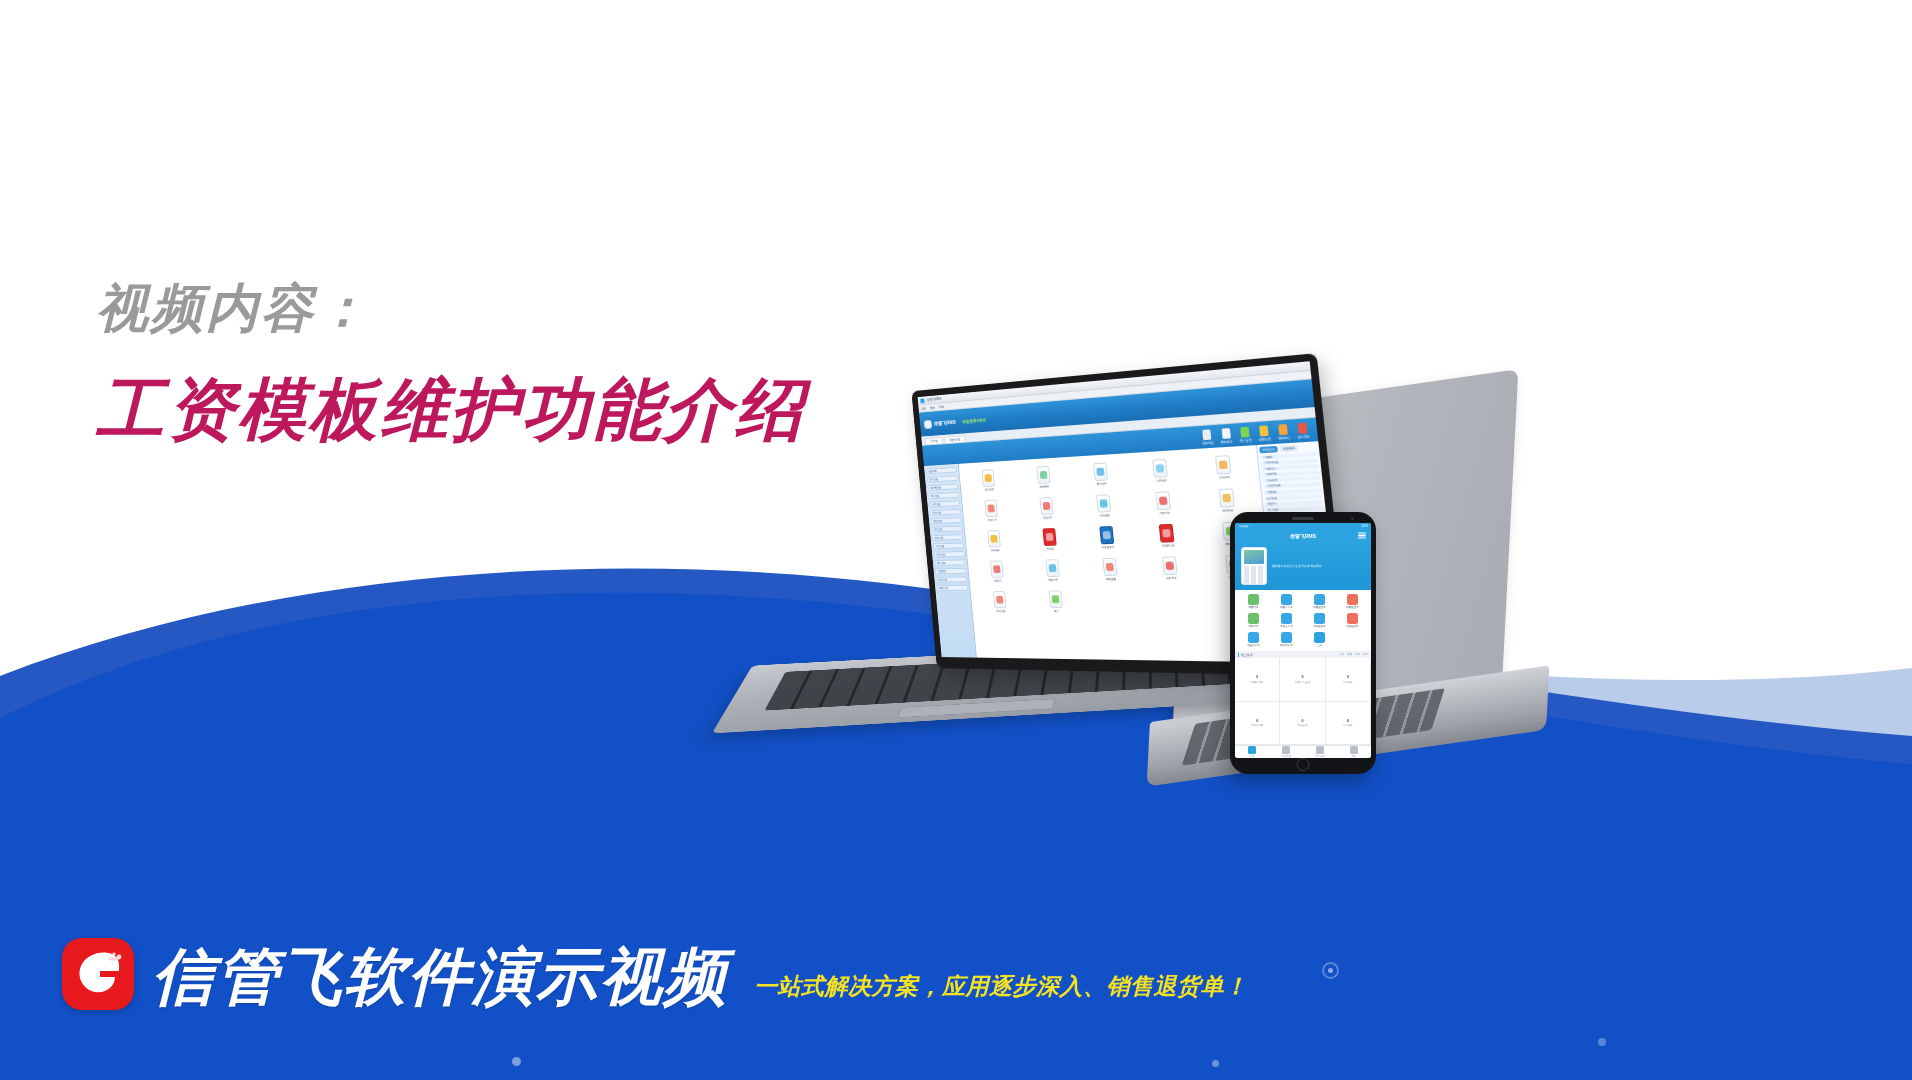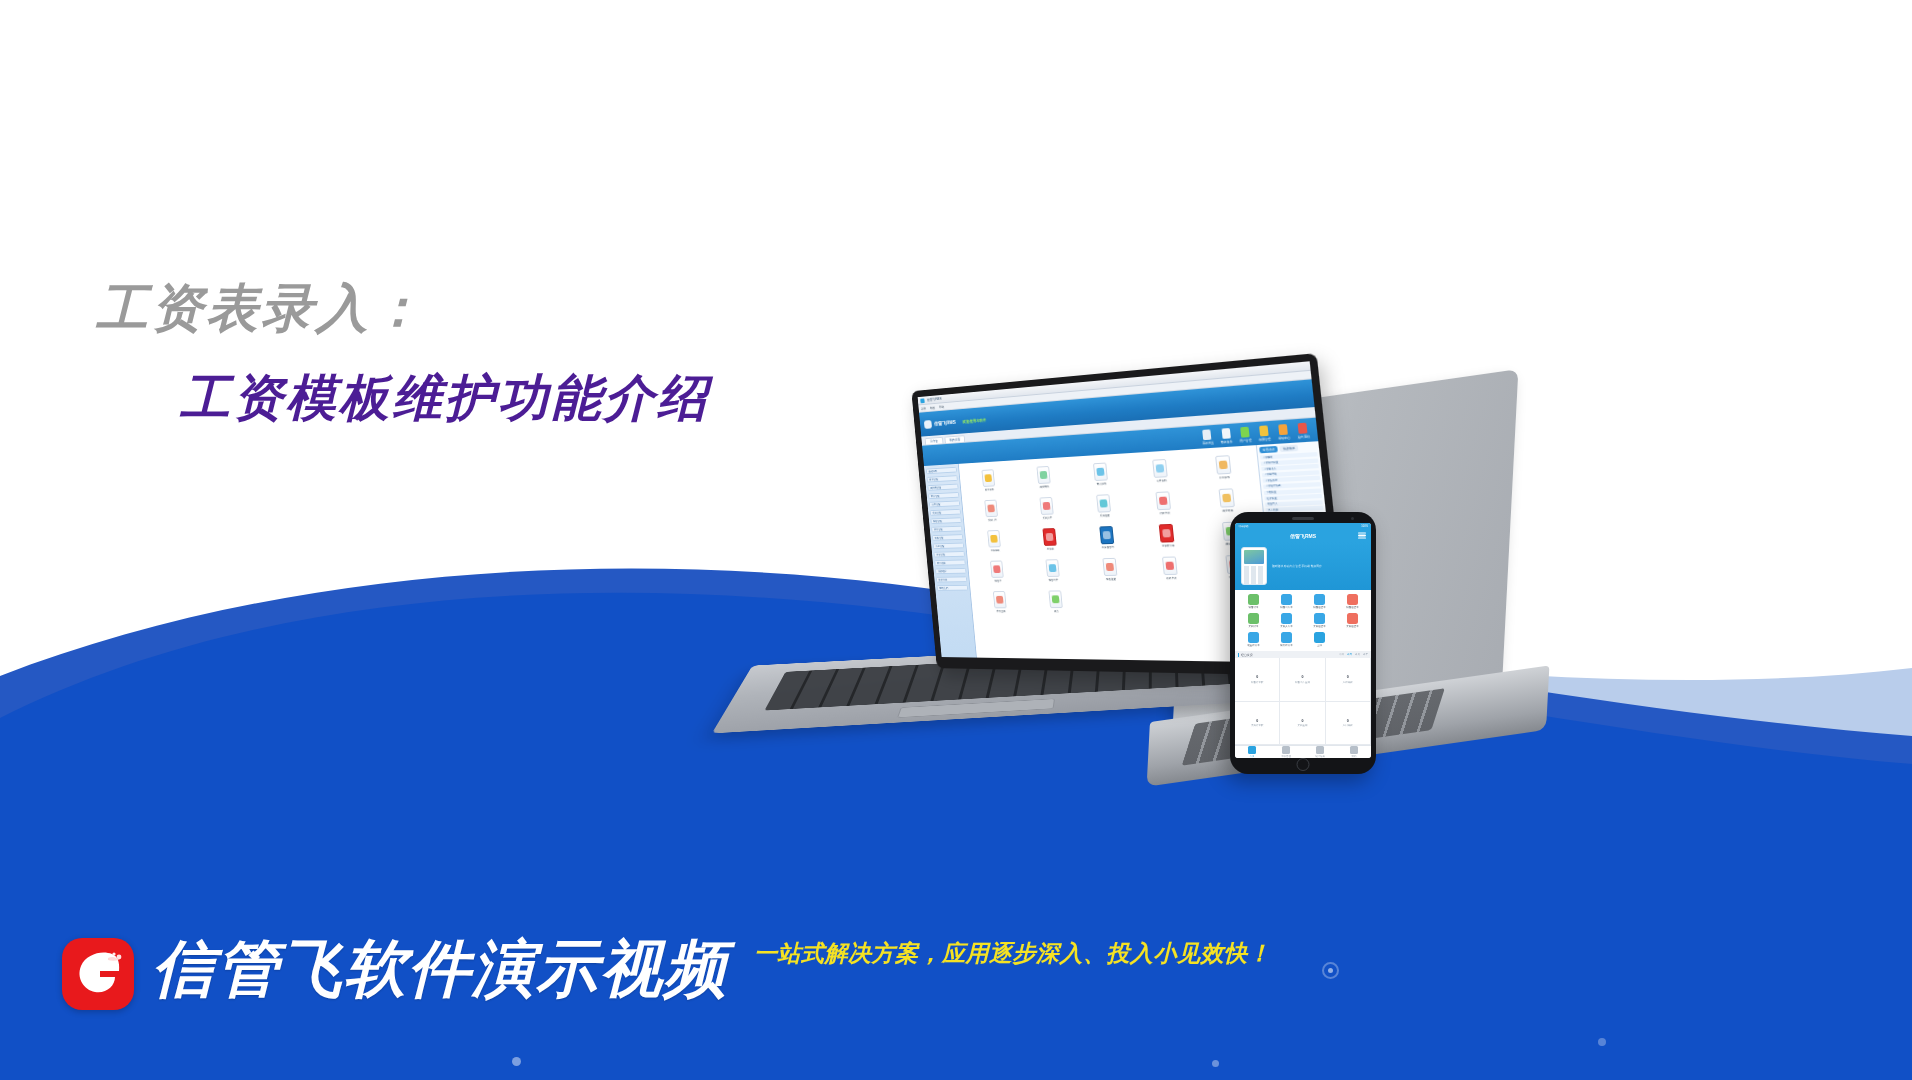--- a/index.html
+++ b/index.html
@@ -27,27 +27,27 @@
     white-space:nowrap;
   }
 
   
   .content-block { position:absolute; left:96px; top:276px; }
   .content-label {
     font-size:52px; font-style:italic; font-weight:700; color:#9a9a9a;
     letter-spacing:3px; line-height:1.25; font-family:"Liberation Sans","DejaVu Sans",sans-serif;
   }
   .content-item {
-    margin-top:26px; margin-left:84px;
-    font-size:50px; font-style:italic; font-weight:700; color:#4c1d95;
+    margin-top:26px; 
+    font-size:68px; font-style:italic; font-weight:700; color:#be185d;
     letter-spacing:3px; line-height:1.25; font-family:"Liberation Sans","DejaVu Sans",sans-serif;
   }
 
   
-  .footer { position:absolute; left:62px; bottom:62px; display:flex; align-items:flex-start; }
+  .footer { position:absolute; left:62px; bottom:62px; display:flex; align-items:flex-end; }
   .brand-logo {
     width:72px; height:72px; border-radius:20px; background:#e8191c;
     position:relative; flex:0 0 auto; margin-right:18px; margin-bottom:8px;
     box-shadow:0 2px 6px rgba(0,0,0,.22);
   }
   .brand-logo svg { position:absolute; left:0; top:0; width:72px; height:72px; }
   .brand-text {
     font-size:62px; font-weight:700; font-style:italic; color:#ffffff;
     letter-spacing:2px; line-height:1; margin-bottom:10px; white-space:nowrap;
     text-shadow:0 1px 2px rgba(0,0,0,.18);
@@ -203,21 +203,21 @@
     </svg>
   </div>
 
   <span class="dot-ring" style="left:1322px; top:962px; width:17px; height:17px;"></span>
   <span class="dot" style="left:512px; top:1057px; width:9px; height:9px; background:rgba(255,255,255,.45);"></span>
   <span class="dot" style="left:1212px; top:1060px; width:7px; height:7px; background:rgba(255,255,255,.38);"></span>
   <span class="dot" style="left:1598px; top:1038px; width:8px; height:8px; background:rgba(255,255,255,.30);"></span>
 
 
   <div class="content-block">
-    <div class="content-label">工资表录入：</div>
+    <div class="content-label">视频内容：</div>
     <div class="content-item">工资模板维护功能介绍</div>
   </div>
 
   <div class="devices">
 
     <div class="laptop-back"></div>
     <div class="laptop-back-base">
       <div class="laptop-back-keys" style="position:absolute;left:40px;top:8px;width:250px;height:40px;transform:skewX(-16deg);"></div>
     </div>
 
@@ -618,16 +618,16 @@
   <div class="footer">
     <span class="brand-logo">
       <svg viewBox="0 0 72 72">
         <path d="M50 16 C40 12 24 16 19 28 C14 40 22 52 33 54 C44 56 53 48 53 39 L38 39 L38 33 L57 33 C58 23 55 18 50 16 Z" fill="#ffffff"></path>
         <path d="M46 20 C50 18 54 19 57 22 C53 23 49 23 46 22 Z" fill="#ffd9d9"></path>
         <circle cx="57" cy="19" r="2.4" fill="#ffe0e0"></circle>
         <circle cx="52" cy="16" r="1.6" fill="#ffeaea"></circle>
       </svg>
     </span>
     <span class="brand-text">信管飞软件演示视频</span>
-    <span class="brand-tagline">一站式解决方案，应用逐步深入、投入小见效快！</span>
+    <span class="brand-tagline">一站式解决方案，应用逐步深入、销售退货单！</span>
   </div>
 
 </div>
 
 </body></html>

